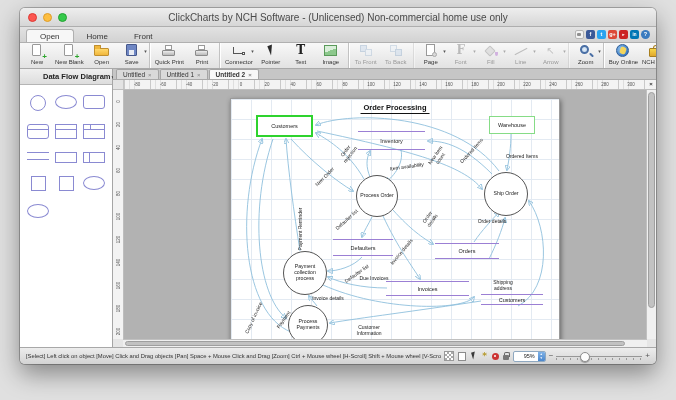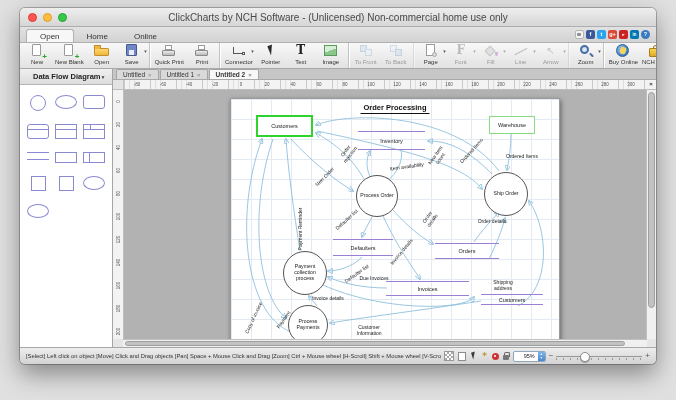--- a/index.html
+++ b/index.html
@@ -70,21 +70,21 @@
   .ic-zoom::after{left:13px;top:10px;width:5px;height:2px;background:#4a6fa5;transform:rotate(45deg);border-radius:1px;}
   .ic-buy::before{left:3px;top:0;width:13px;height:13px;border-radius:50%;background:radial-gradient(circle at 35% 35%,#8fc3ef,#3a78c2 72%);border:1px solid #2f5e97;}
   .ic-buy::after{left:7px;top:3px;width:6px;height:7px;background:#f3d55c;border-radius:2px;transform:rotate(18deg);}
   .ic-nch::before{left:3px;top:4px;width:14px;height:9px;background:linear-gradient(#f7d648,#e0a82e);border:1px solid #a87f1f;border-radius:1px;}
   .ic-nch::after{left:7px;top:1px;width:6px;height:4px;border:1px solid #a87f1f;border-bottom:none;border-radius:3px 3px 0 0;}
   .nchbtn{margin-left:auto;}
   
   .main{flex:1;display:flex;min-height:0;}
   .leftpanel{width:92px;flex:0 0 92px;border-right:1px solid #a5a5a5;display:flex;flex-direction:column;background:#fff;}
   .lp-header{height:15px;flex:0 0 15px;background:linear-gradient(#efefef,#dddddd);border-bottom:1px solid #b5b5b5;
-    display:flex;align-items:center;justify-content:space-between;padding:0 13px;}
+    display:flex;align-items:center;justify-content:space-between;padding:0 23px;}
   .lp-header .t{font-size:7.5px;font-weight:bold;color:#222;white-space:nowrap;}
   .lp-header .arr{font-size:5px;color:#444;}
   .shapes{flex:1;display:grid;grid-template-columns:repeat(3,1fr);justify-items:center;align-content:start;
     row-gap:13px;padding:10px 4px;background:#fff;}
   .shape{border:1px solid #8a8ad2;background:#fff;box-sizing:border-box;}
   .sh-circle{width:16px;height:16px;border-radius:50%;}
   .sh-ellipse{width:22px;height:14px;border-radius:50%;}
   .sh-rrect{width:22px;height:14px;border-radius:3px;}
   .sh-rband{width:22px;height:15px;border-radius:3px;position:relative;}
   .sh-rband::after,.sh-band::after{content:"";position:absolute;left:0;right:0;top:4px;border-top:1px solid #8a8ad2;}
@@ -178,21 +178,21 @@
       <span class="light green"></span>
     </div>
     <div class="wtitle">ClickCharts by NCH Software - (Unlicensed) Non-commercial home use only</div>
   </div>
 
   <div class="ribbontabs">
     <div style="display:flex;align-items:flex-end;">
 
     <span class="rtab active">Open</span>
         <span class="rtab">Home</span>
-        <span class="rtab">Online</span>
+        <span class="rtab">Front</span>
       </div>
     <div class="socials">
 
     <span class="soc soc-thumb"></span>
         <span class="soc soc-fb">f</span>
         <span class="soc soc-tw">t</span>
         <span class="soc soc-gp">g+</span>
         <span class="soc soc-yt">►</span>
         <span class="soc soc-in">in</span>
         <span class="soc soc-help">?</span>

